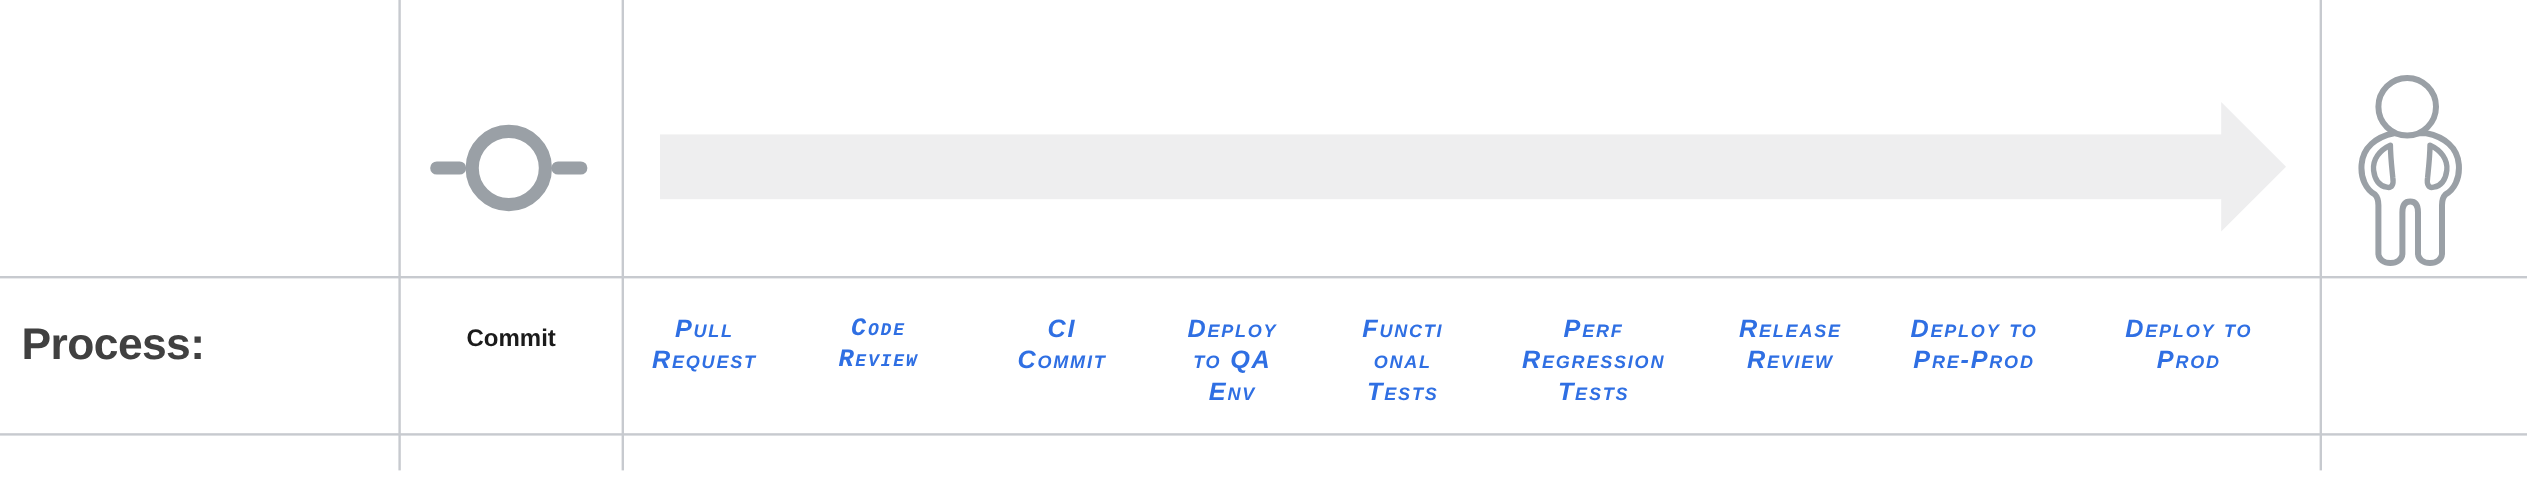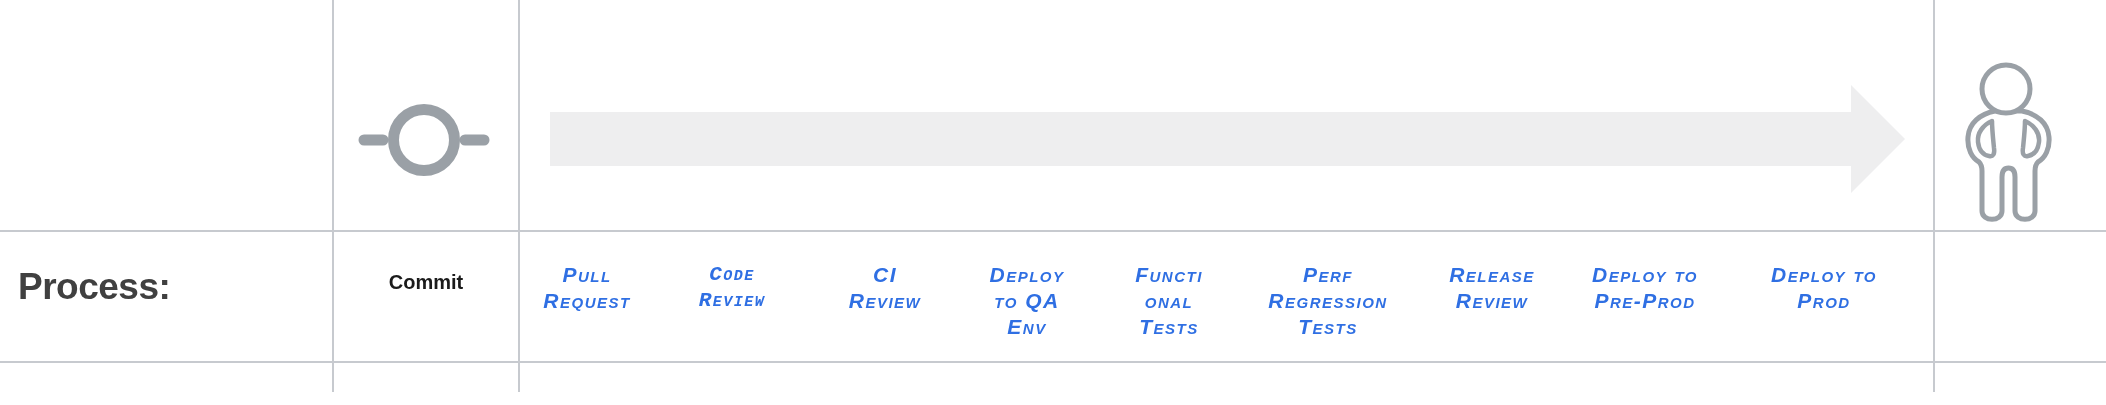--- a/index.html
+++ b/index.html
@@ -87,21 +87,21 @@
       <circle cx="42" cy="30" r="24" fill="#ffffff" stroke-width="5"></circle>
     </g>
   </svg>
 
   <div class="steps">
       <div class="step" style="left: 587px;">Pull
 Request</div>
       <div class="step" style="left: 732px; font-family: Liberation Mono, monospace;">Code
 Review</div>
       <div class="step" style="left: 885px;">CI
-Review</div>
+Commit</div>
       <div class="step" style="left: 1027px;">Deploy
 to QA
 Env</div>
       <div class="step" style="left: 1169px;">Functi
 onal
 Tests</div>
       <div class="step" style="left: 1328px;">Perf
 Regression
 Tests</div>
       <div class="step" style="left: 1492px;">Release

